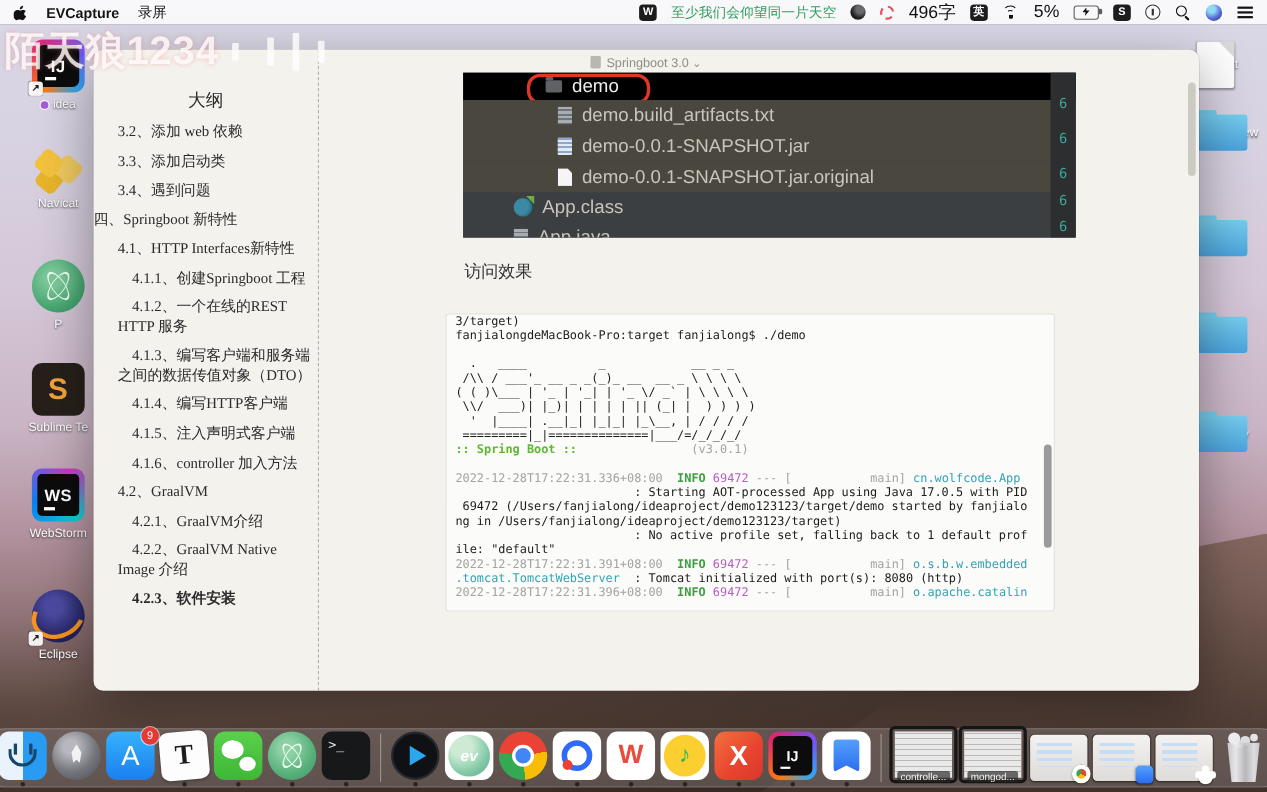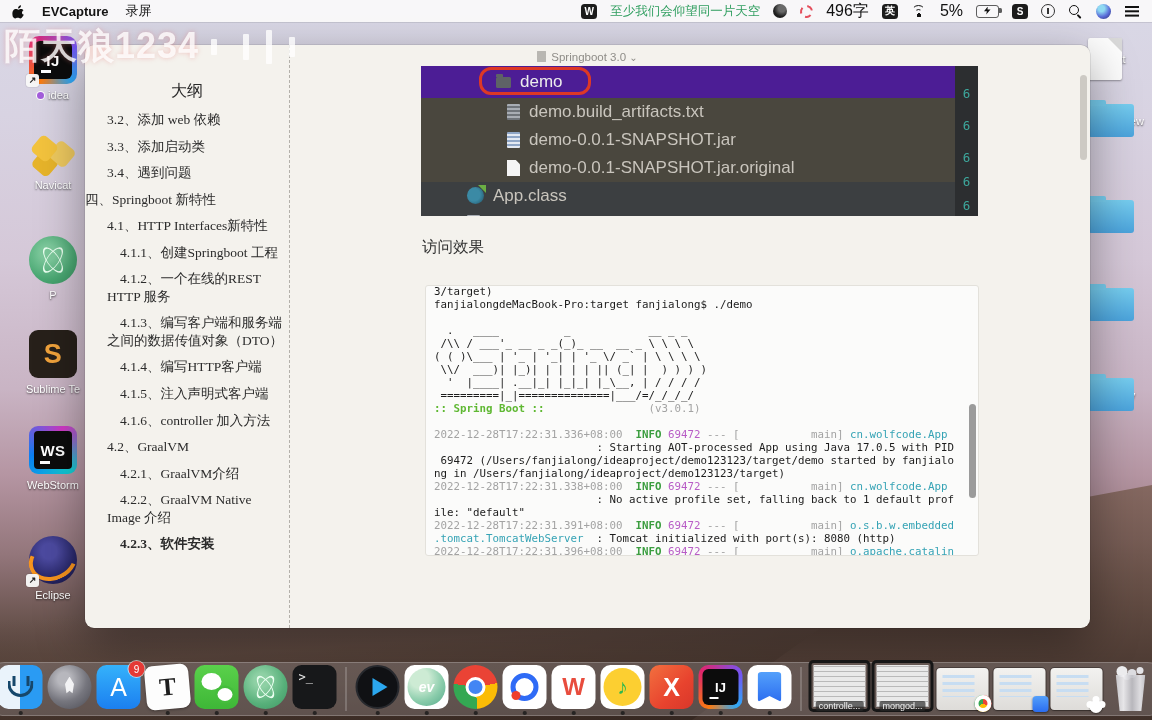--- a/index.html
+++ b/index.html
@@ -96,39 +96,39 @@
   .sb-title{text-align:center;font-size:16px;margin-top:14px}
   .oitem{font-size:13.5px;line-height:1.3;margin-top:9px}
   .oitem.l1{padding-left:0}
   .oitem.l2{padding-left:22px;padding-right:6px}
   .oitem.l3{padding-left:22px;text-indent:13px;padding-right:6px}
   .oitem.b{font-weight:bold}
   #sbline{position:absolute;left:204px;top:0;bottom:0;border-left:1px dashed #b3b0aa;z-index:2}
   
   #shot{position:absolute;left:336px;top:21px;width:557px;height:150px;background:#3c3f41;overflow:hidden}
   .ft-row{display:flex;align-items:center;position:relative;font-size:17px;color:#c9c5bd;white-space:nowrap}
-  .ft-row.selected{background:#4c1d95;color:#ececec;height:32px;padding-left:75px}
+  .ft-row.selected{background:#000000;color:#ececec;height:25px;padding-left:75px}
   .ft-row.olive{background:#4a473e;height:28px;padding-left:86px}
   .ft-row.dark{background:#3c3f41;height:27px;padding-left:46px}
   .annot{position:absolute;left:58px;top:1px;width:106px;height:22px;border:3px solid #dd3826;border-radius:12px}
   .fticon{margin-right:9px;flex:none;position:relative}
   .fi-folder{width:15px;height:11px;background:#5e6266;border-radius:1.5px}
   .fi-folder::before{content:"";position:absolute;left:0;top:-3px;width:7px;height:3px;background:#5e6266;border-radius:1px 1px 0 0}
   .fi-txt,.fi-java{width:13px;height:16px;background:#a8adb4;border-radius:1px;
     background-image:repeating-linear-gradient(rgba(0,0,0,0) 0 2.5px,#6f747a 2.5px 4px)}
   .fi-jar{width:13px;height:16px;border-radius:1px;background:repeating-linear-gradient(180deg,#8fa6c6 0 2px,#e3e9f2 2px 4px)}
   .fi-file{width:13px;height:16px;background:#f5f5f5;clip-path:polygon(0 0,68% 0,100% 26%,100% 100%,0 100%)}
   .fi-class{width:17px;height:17px;border-radius:50%;background:radial-gradient(circle at 40% 45%,#3b8aa5 0 45%,#1f4f63 100%)}
   .fi-class::after{content:"";position:absolute;right:-2px;top:-2px;width:8px;height:8px;background:#6bae44;
     clip-path:polygon(0 0,100% 0,100% 100%)}
   .ft-gutter{position:absolute;right:0;top:0;bottom:0;width:23px;background:#2c2e30;
     color:#3da79c;font-family:"DejaVu Sans Mono",monospace;font-size:12.5px;text-align:center}
   
   #heading{position:absolute;left:337px;top:192px;font-family:"Liberation Serif",serif;font-size:15.5px;color:#333}
-  #code{position:absolute;left:340px;top:240px;width:554px;height:271px;box-sizing:border-box;
+  #code{position:absolute;left:320px;top:240px;width:554px;height:271px;box-sizing:border-box;
     background:#fbfbfa;border:1px solid #e3e1db;border-radius:3px;overflow:hidden;
     padding:6px 0 0 8px;font-family:"DejaVu Sans Mono",monospace;font-size:10.8px;line-height:13px}
   .tl{white-space:pre;height:13px}
   .tl:first-child{margin-top:-7px}
   .c-p{color:#1c1c1c}.c-g{color:#a3a3a3}.c-i{color:#3c9e40;font-weight:bold}
   .c-m{color:#b85cc6}.c-c{color:#35a3b5}.c-sb{color:#5fb832;font-weight:bold}
   #codebar{position:absolute;right:2px;top:118px;width:7px;height:94px;background:#8a8a8a;border-radius:4px;opacity:.85;z-index:2}
   #winbar{position:absolute;right:3px;top:30px;width:7px;height:85px;background:#cdcac4;border-radius:4px;z-index:3}
   
   #dock{position:absolute;left:50%;transform:translateX(-50%);bottom:4px;height:54px;z-index:90;
@@ -401,21 +401,20 @@
         <div class="tl"><span class="c-p">( ( )\___ | '_ | '_| | '_ \/ _` | \ \ \ \</span></div>
         <div class="tl"><span class="c-p"> \\/  ___)| |_)| | | | | || (_| |  ) ) ) )</span></div>
         <div class="tl"><span class="c-p">  '  |____| .__|_| |_|_| |_\__, | / / / /</span></div>
         <div class="tl"><span class="c-p"> =========|_|==============|___/=/_/_/_/</span></div>
         <div class="tl"><span class="c-sb">:: Spring Boot ::</span><span class="c-g">                (v3.0.1)</span></div>
         <div class="tl"><span class="c-p"></span></div>
         <div class="tl"><span class="c-g">2022-12-28T17:22:31.336+08:00</span><span class="c-p">  </span><span class="c-i">INFO</span><span class="c-p"> </span><span class="c-m">69472</span><span class="c-g"> --- [           main] </span><span class="c-c">cn.wolfcode.App</span></div>
         <div class="tl"><span class="c-p">                         : Starting AOT-processed App using Java 17.0.5 with PID</span></div>
         <div class="tl"><span class="c-p"> 69472 (/Users/fanjialong/ideaproject/demo123123/target/demo started by fanjialo</span></div>
         <div class="tl"><span class="c-p">ng in /Users/fanjialong/ideaproject/demo123123/target)</span></div>
-        <div class="tl"><span class="c-g">2022-12-28T17:22:31.338+08:00</span><span class="c-p">  </span><span class="c-i">INFO</span><span class="c-p"> </span><span class="c-m">69472</span><span class="c-g"> --- [           main] </span><span class="c-c">cn.wolfcode.App</span></div>
         <div class="tl"><span class="c-p">                         : No active profile set, falling back to 1 default prof</span></div>
         <div class="tl"><span class="c-p">ile: "default"</span></div>
         <div class="tl"><span class="c-g">2022-12-28T17:22:31.391+08:00</span><span class="c-p">  </span><span class="c-i">INFO</span><span class="c-p"> </span><span class="c-m">69472</span><span class="c-g"> --- [           main] </span><span class="c-c">o.s.b.w.embedded</span></div>
         <div class="tl"><span class="c-c">.tomcat.TomcatWebServer</span><span class="c-p">  : Tomcat initialized with port(s): 8080 (http)</span></div>
         <div class="tl"><span class="c-g">2022-12-28T17:22:31.396+08:00</span><span class="c-p">  </span><span class="c-i">INFO</span><span class="c-p"> </span><span class="c-m">69472</span><span class="c-g"> --- [           main] </span><span class="c-c">o.apache.catalin</span></div>
       </div>
     <div id="codebar"></div>
   </div>
 </div>
 

